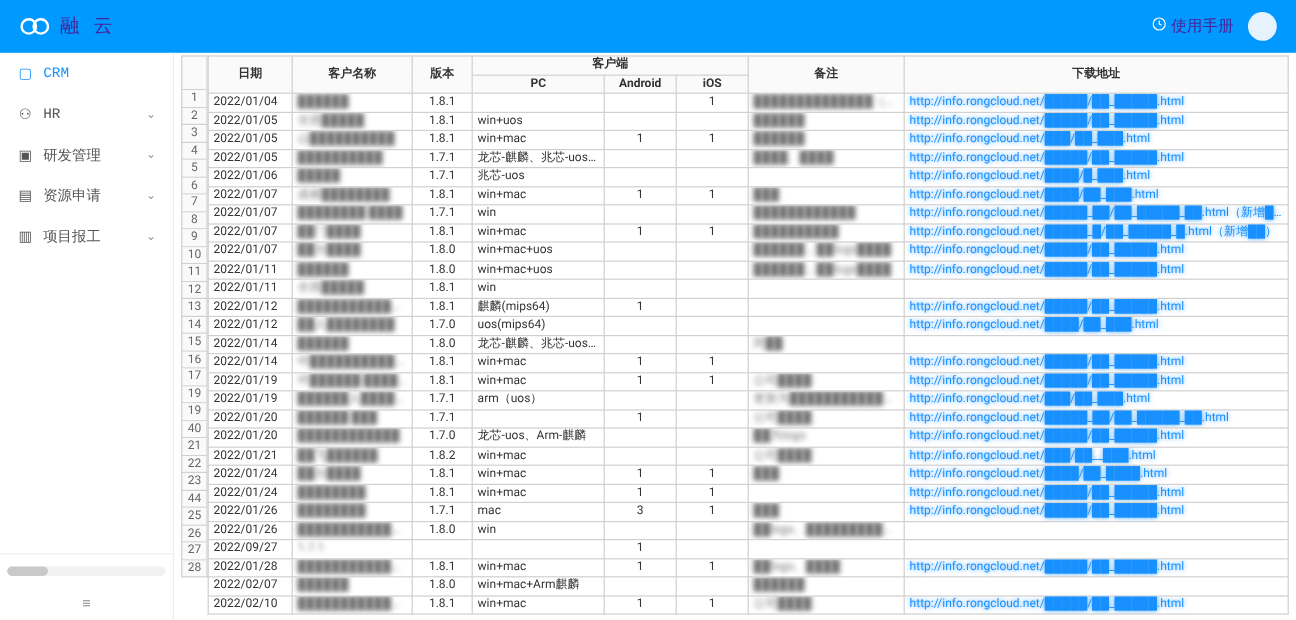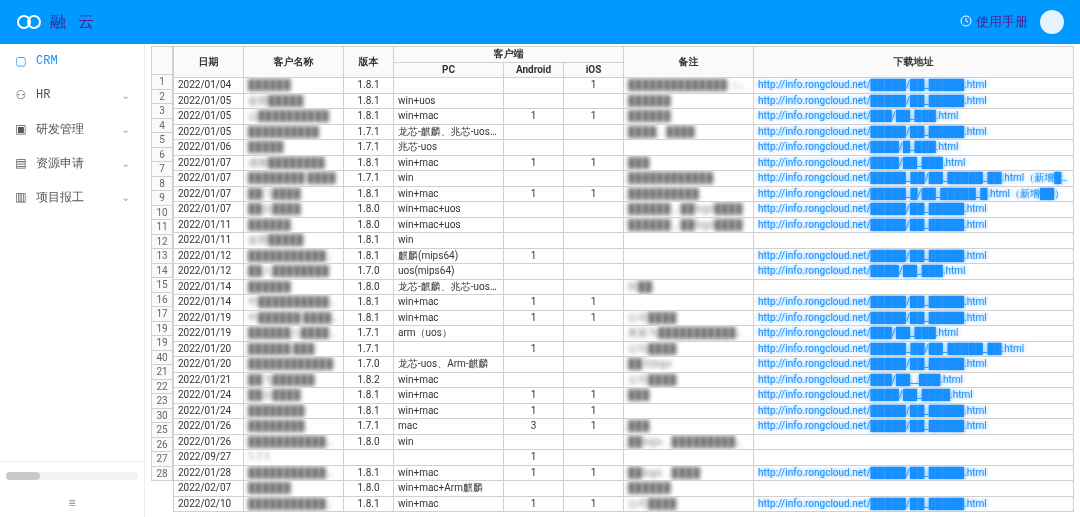--- a/index.html
+++ b/index.html
@@ -131,21 +131,21 @@
           <div class="rn">14</div>
           <div class="rn">15</div>
           <div class="rn">16</div>
           <div class="rn">17</div>
           <div class="rn">19</div>
           <div class="rn">19</div>
           <div class="rn">40</div>
           <div class="rn">21</div>
           <div class="rn">22</div>
           <div class="rn">23</div>
-          <div class="rn">30</div>
+          <div class="rn">44</div>
           <div class="rn">25</div>
           <div class="rn">26</div>
           <div class="rn">27</div>
           <div class="rn">28</div>
         </div>
     <table>
       <colgroup>
         <col class="c-date">
             <col class="c-name">
             <col class="c-ver">

